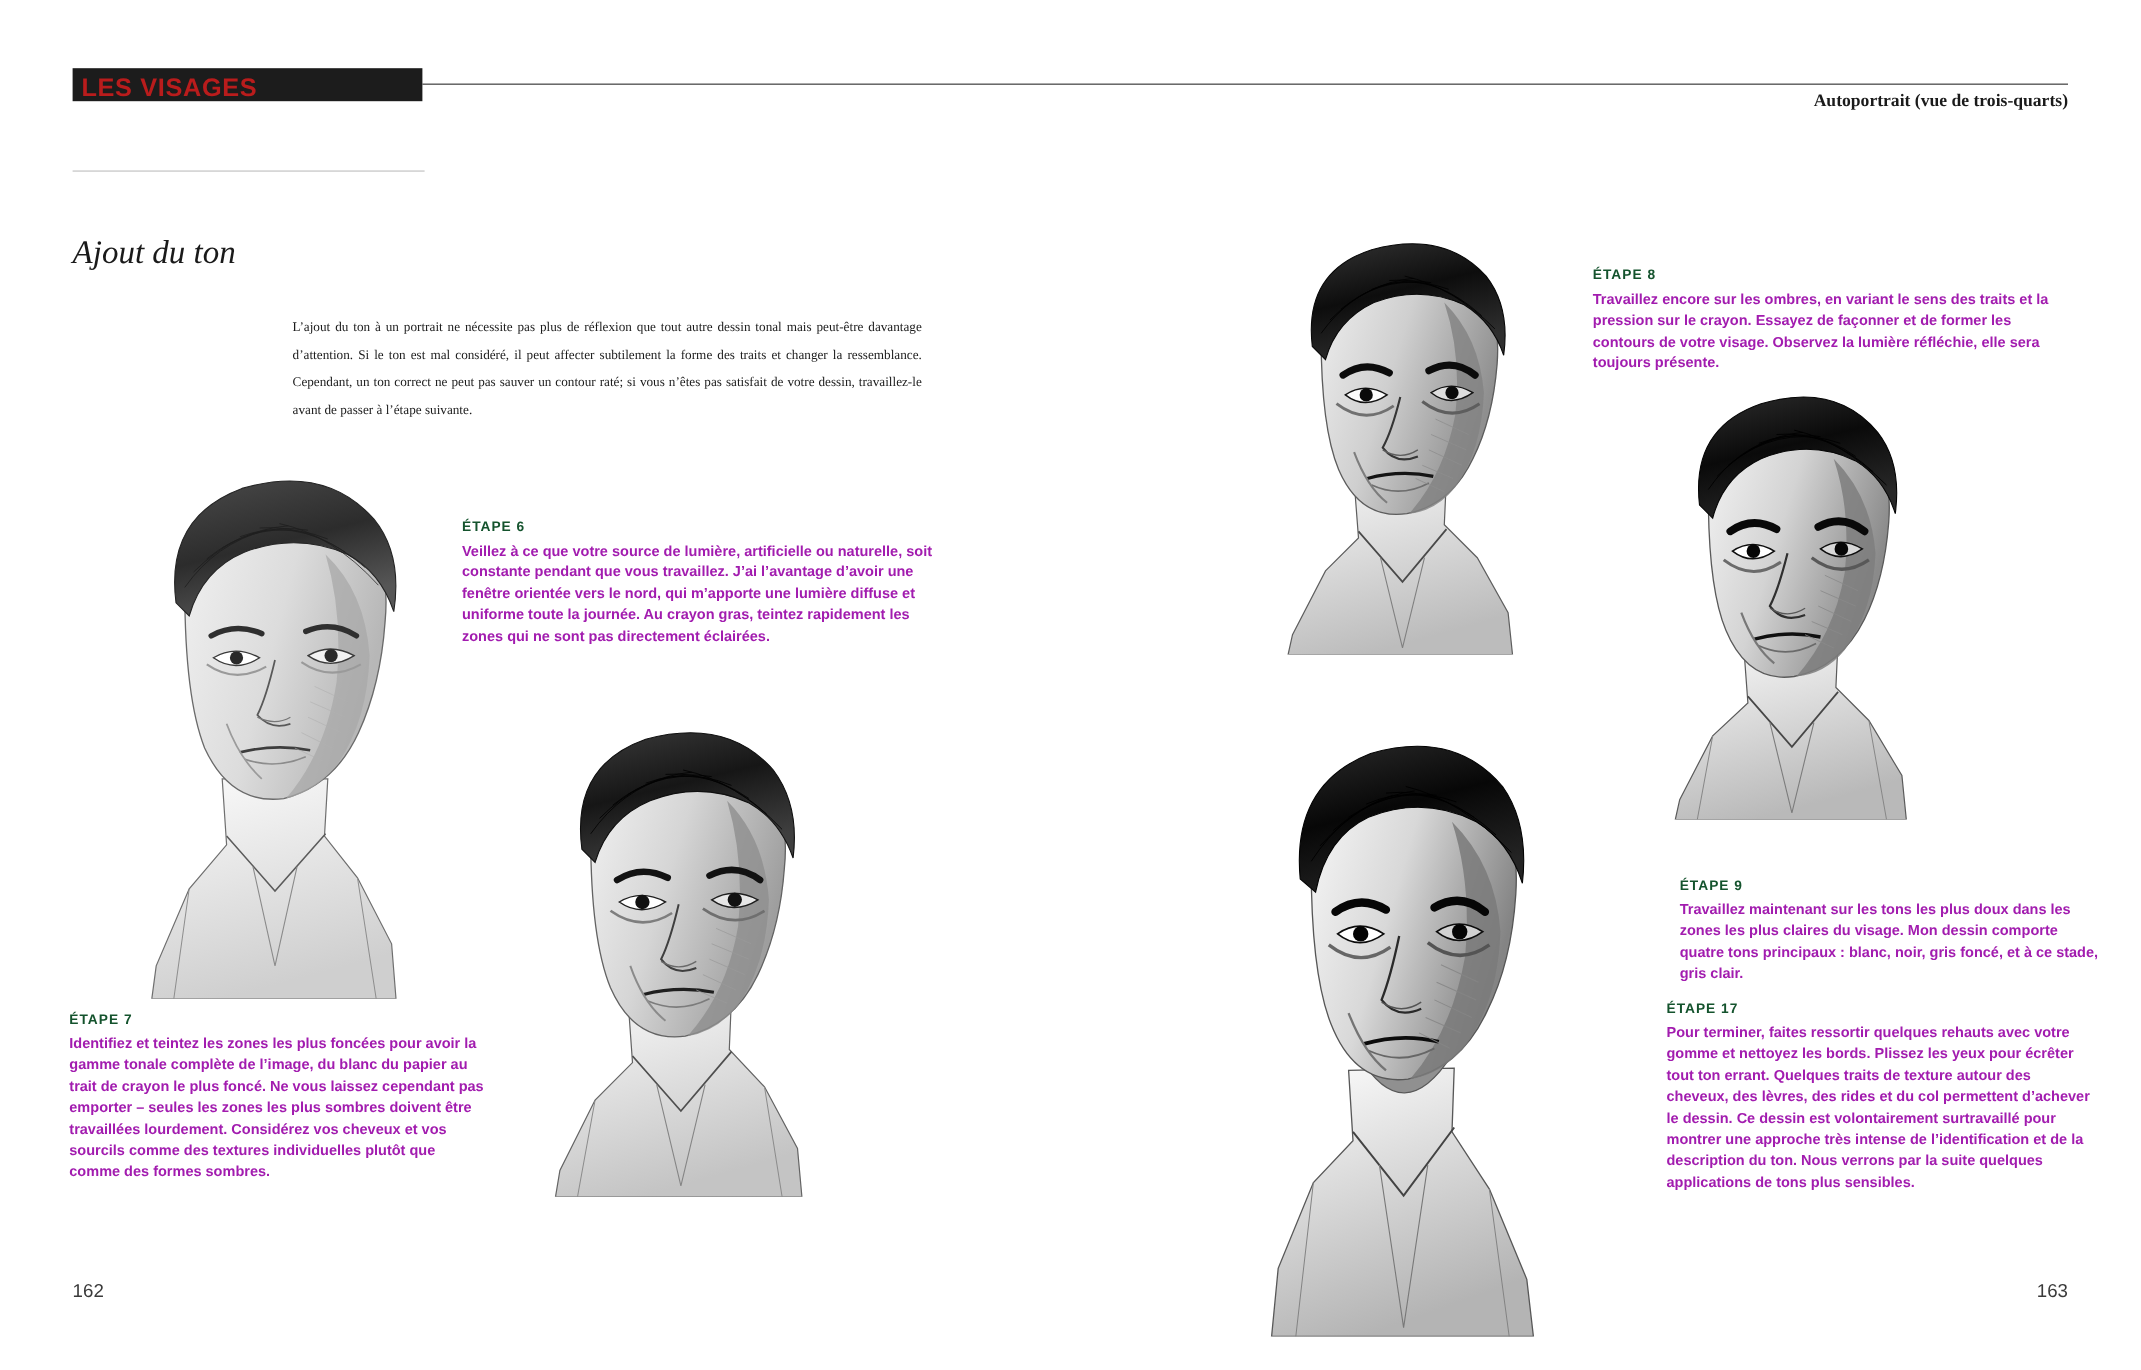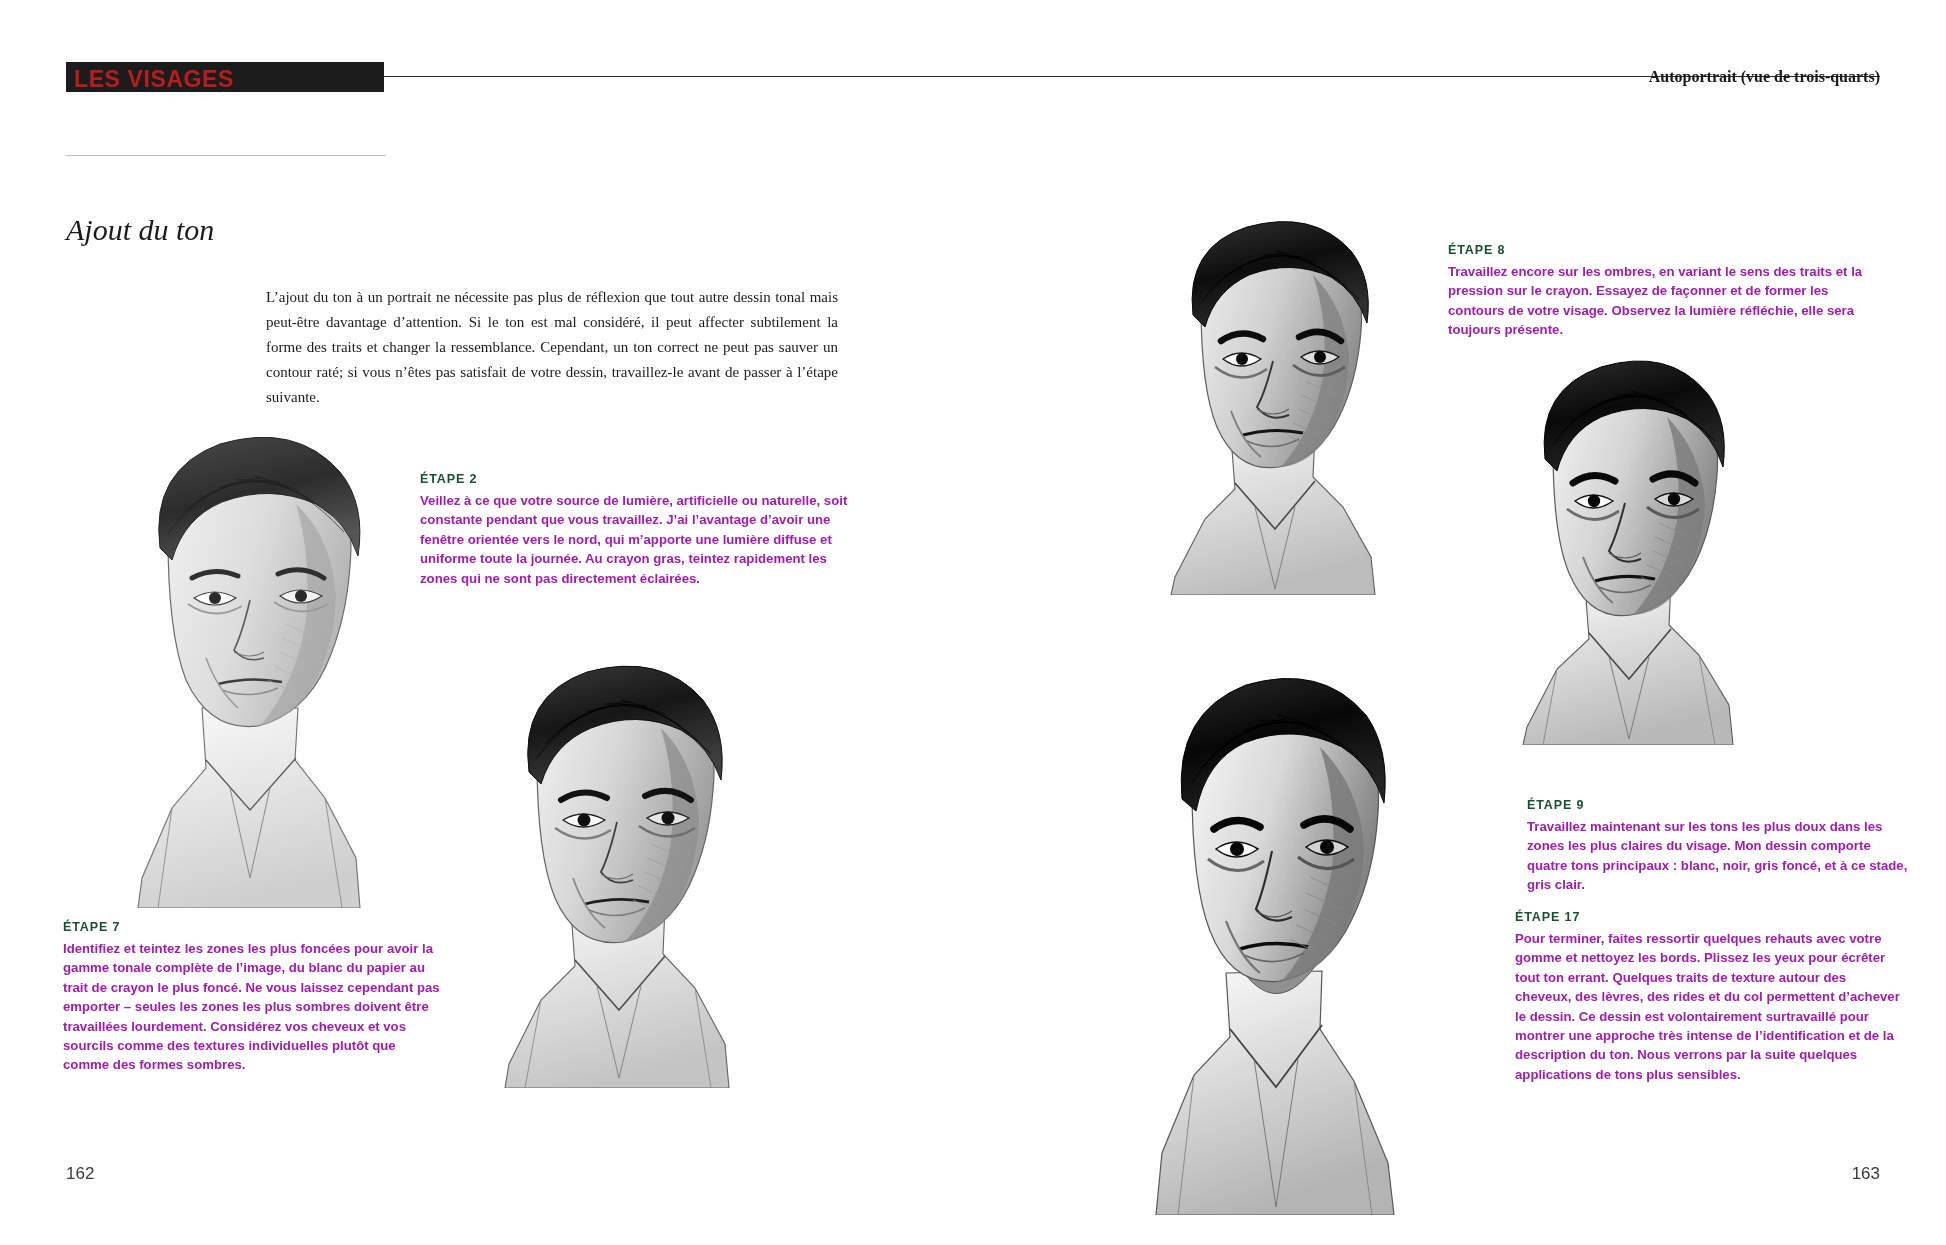--- a/index.html
+++ b/index.html
@@ -44,21 +44,21 @@
     position: absolute;
     left: 384px;
     top: 76px;
     width: 1496px;
     height: 1px;
     background: #2b2b2b;
   }
   .header-right {
     position: absolute;
     right: 66px;
-    top: 68px;
+    top: 83px;
     font-family: "Liberation Serif", serif;
     font-weight: bold;
     font-size: 16px;
     color: #1a1a1a;
     text-align: right;
   }
 
   .thin-rule {
     position: absolute;
     left: 66px;
@@ -80,21 +80,21 @@
     color: #1a1a1a;
   }
 
   
   .intro {
     position: absolute;
     left: 266px;
     top: 285px;
     width: 572px;
     font-family: "Liberation Serif", serif;
-    font-size: 15px;
+    font-size: 12px;
     line-height: 25px;
     text-align: justify;
     color: #1b1b1b;
   }
 
   
   .step {
     position: absolute;
   }
   .step-label {
@@ -219,21 +219,21 @@
         <path d="M176 216 L206 230"></path>
           <path d="M172 230 L204 244"></path>
           <path d="M170 244 L200 258"></path>
         <path d="M164 258 L192 272"></path>
           <path d="M158 272 L184 284"></path>
       </g>
     </svg>
   </div>
 
   <div class="step" id="step6">
-    <div class="step-label">ÉTAPE 2</div>
+    <div class="step-label">ÉTAPE 6</div>
     <div class="step-body">Veillez à ce que votre source de lumière, artificielle ou naturelle, soit constante pendant que vous travaillez. J’ai l’avantage d’avoir une fenêtre orientée vers le nord, qui m’apporte une lumière diffuse et uniforme toute la journée. Au crayon gras, teintez rapidement les zones qui ne sont pas directement éclairées.</div>
   </div>
 
   <div class="drawing" id="drawing-step7">
     <svg width="300" height="440" viewBox="0 0 300 440" xmlns="http://www.w3.org/2000/svg">
       <defs>
         <linearGradient id="g7hair" x1="0" y1="0" x2="0.4" y2="1">
           <stop offset="0" stop-color="#3a3a3a"></stop>
           <stop offset="0.5" stop-color="#161616"></stop>
           <stop offset="1" stop-color="#3f3f3f"></stop>

